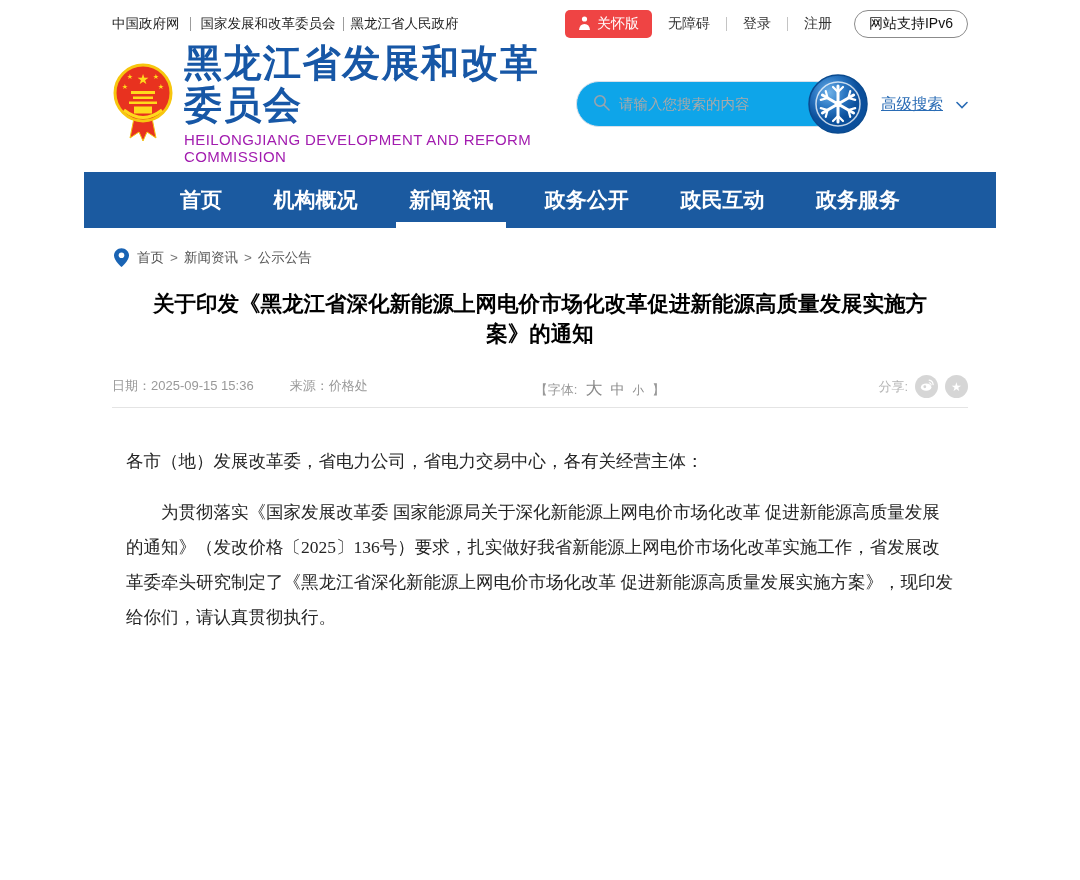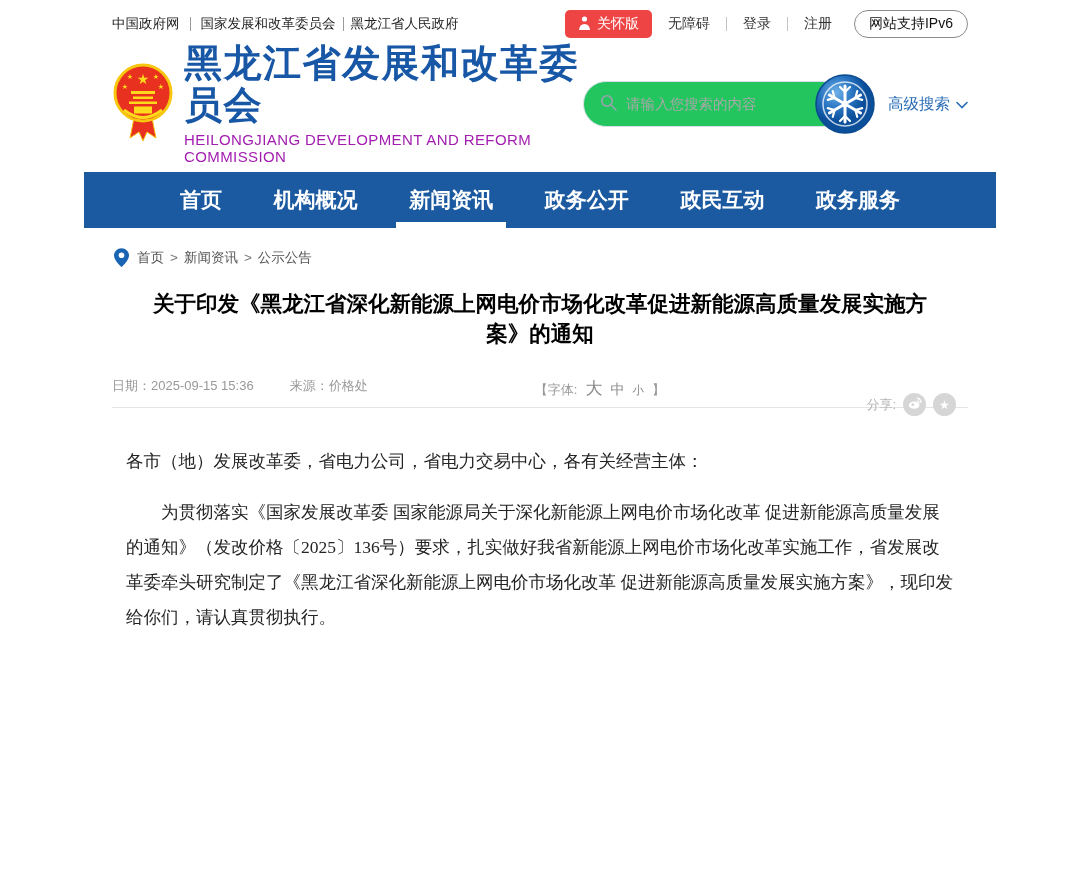--- a/index.html
+++ b/index.html
@@ -19,46 +19,46 @@
   .trsep { width:1px; height:14px; background:#c4c4c4; margin-left:16px; }
   .ipv6-pill { margin-left:22px; border:1px solid #8b8b8b; border-radius:15px; padding:4px 14px; font-size:14px; color:#111; background:#fff; cursor:pointer; }
 
   
   .header { height:112px; padding:0 28px; display:flex; align-items:center; }
   .emblem { flex:0 0 auto; margin-top:2px; }
   .brand { margin-left:10px; }
   .brand-cn { font-size:38px; font-weight:700; color:#1757a6; letter-spacing:1.5px; line-height:1.1; }
   .brand-en { font-size:15px; color:#a21caf; letter-spacing:.4px; margin-top:4px; }
   .search-zone { margin-left:auto; display:flex; align-items:center; }
-  .search-pill { position:relative; width:262px; height:46px; border:1px solid #d9e0ea; border-radius:23px; display:flex; align-items:center; padding:0 16px; background:#22c55e; }
+  .search-pill { position:relative; width:262px; height:46px; border:1px solid #d9e0ea; border-radius:23px; display:flex; align-items:center; padding:0 16px; background:#0ea5e9; }
   .search-pill input { border:none; outline:none; flex:1; margin-left:9px; font-size:14.5px; color:#333; background:transparent; }
   .search-pill input::placeholder { color:#a9a9a9; }
   .snow-btn { width:60px; height:60px; border:none; background:transparent; padding:0; margin-left:-30px; cursor:pointer; position:relative; z-index:2; }
-  .adv-search { display:flex; align-items:center; gap:6px; margin-left:13px; color:#2a6cb5; font-size:15.5px; cursor:pointer; white-space:nowrap; }
+  .adv-search { display:flex; align-items:center; gap:13px; margin-left:13px; color:#2a6cb5; font-size:15.5px; cursor:pointer; white-space:nowrap;text-decoration:underline; }
 
   
   .nav { margin-top:12px; height:56px; background:#1b5aa0; display:flex; align-items:stretch; justify-content:space-between; padding:0 88px; }
   .nav-item { position:relative; display:flex; align-items:center; color:#fff; font-size:21px; font-weight:700; cursor:pointer; padding:0 8px; }
   .nav-item.active::after { content:""; position:absolute; left:50%; transform:translateX(-50%); bottom:0; width:110px; height:6px; background:#fff; }
 
   
   .breadcrumb { margin:20px 0 0 30px; display:flex; align-items:center; font-size:13.5px; color:#555; }
   .breadcrumb .pin { margin-right:8px; display:flex; }
   .crumb { cursor:pointer; }
   .crumb-sep { margin:0 6px; color:#777; }
 
   
   .article-title { margin:22px 60px 0; text-align:center; font-size:21.5px; font-weight:700; color:#000; line-height:1.4; }
   .meta-row { position:relative; margin:26px 28px 0; height:22px; font-size:13px; color:#999; }
   .meta-left { position:absolute; left:0; top:2px; display:flex; align-items:center; }
   .meta-left .pair { margin-right:36px; }
   .font-widget { position:absolute; left:57%; transform:translateX(-50%); top:2px; color:#999; display:flex; align-items:baseline; gap:8px; }
   .fz { cursor:pointer; color:#8a8a8a; }
   .fz-large { font-size:17px; } .fz-medium { font-size:14px; } .fz-small { font-size:11.5px; }
-  .share-zone { position:absolute; right:12px; top:0; display:flex; align-items:center; gap:7px; color:#b5b5b5; font-size:13px;margin-top:18px; }
+  .share-zone { position:absolute; right:0; top:0; display:flex; align-items:center; gap:7px; color:#b5b5b5; font-size:13px; }
   .share-circle { width:23px; height:23px; border-radius:50%; background:#d6d6d6; display:flex; align-items:center; justify-content:center; cursor:pointer; color:#fff; font-size:12px; }
   .divider { margin:10px 28px 0; border-top:1px solid #e4e4e4; }
 
   .article-body { padding:36px 42px 0; font-family:"Liberation Serif", serif; font-size:17.5px; line-height:35px; color:#242424; }
   .para-first { margin:0; }
   .para-indent { margin-top:16px; text-indent:2em; }
 
   .signature { margin:246px 175px 0 auto; width:300px; text-align:center; font-family:"Liberation Serif", serif; font-size:17.5px; color:#242424; }
   .sign-date { margin-top:28px; }
 </style>

